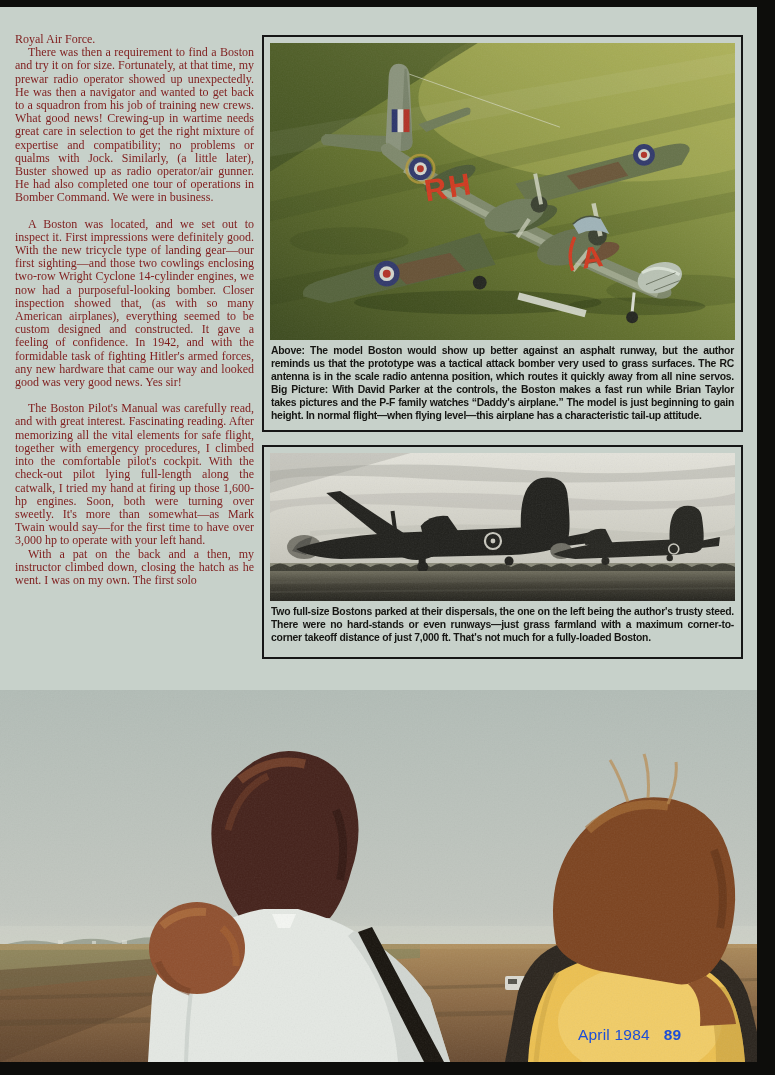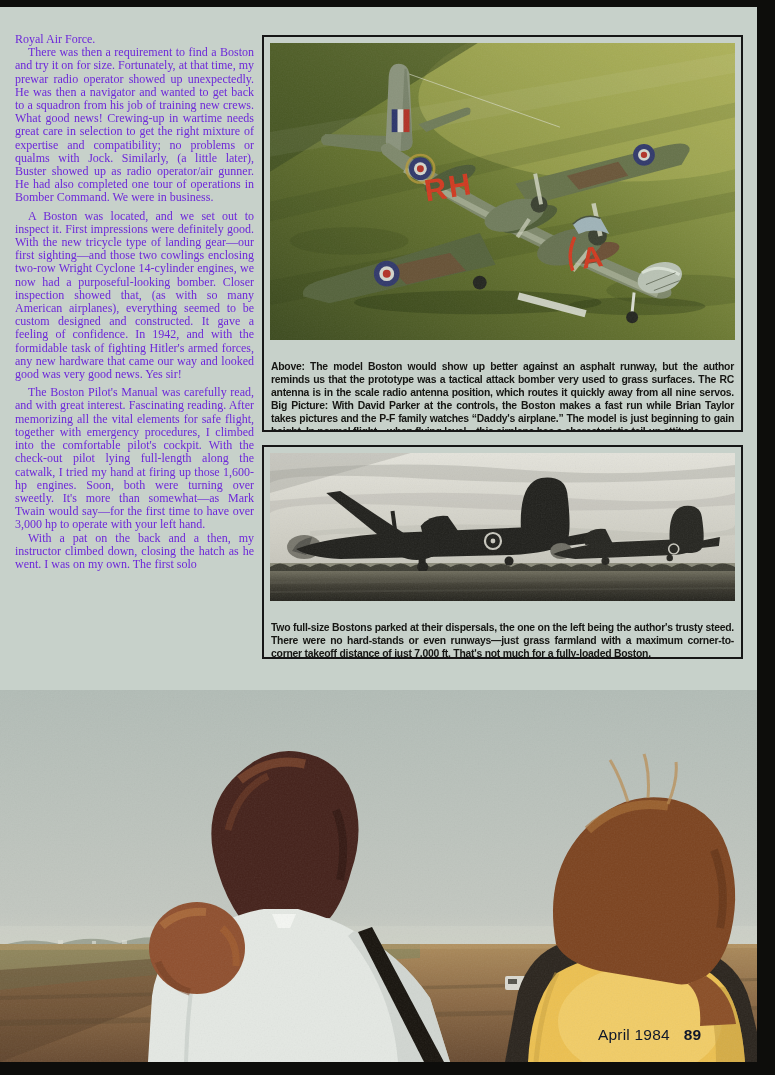--- a/index.html
+++ b/index.html
@@ -10,52 +10,52 @@
   }
   .page{
     position:absolute;left:0;top:7px;width:757px;height:1055px;
     background:#c7d1ca;
     overflow:hidden;
   }
   
   .article{
     position:absolute;left:15px;top:26px;width:239px;
     font-family:"Liberation Serif",serif;
-    font-size:12px;line-height:13.2px;color:#6d28d9;
+    font-size:12px;line-height:13.2px;color:#7f1d1d;
     text-align:justify;
   }
   .article p{margin:0;}
   .article p.indent{text-indent:13px;}
-  .article p.gap{margin-top:5px;}
+  .article p.gap{margin-top:13px;}
   
   .pbox{
     position:absolute;left:262px;width:481px;
     border:2px solid #161616;padding:6px;box-sizing:border-box;
     overflow:hidden;background:#c7d1ca;
   }
   .pbox.one{top:28px;height:397px;}
   .pbox.two{top:438px;height:214px;}
   .photo-frame{width:100%;overflow:hidden;position:relative;background:#6c7842;}
   .photo-frame.h1{height:297px;}
   .photo-frame.h2{height:148px;background:#cfcec6;}
   .photo-frame svg{display:block;width:100%;height:100%;}
   .caption{
-    margin-top:20px;padding:0 1px;
+    margin-top:4px;padding:0 1px;
     font-weight:bold;font-size:10.4px;line-height:13px;
     letter-spacing:-0.25px;color:#161613;text-align:justify;
   }
   
   .photo3{
     position:absolute;left:0;top:683px;width:757px;height:372px;overflow:hidden;
     background:#b7c0ba;
   }
   .photo3 svg{display:block;width:100%;height:100%;}
   .footer{
-    position:absolute;left:598px;top:336px;
-    font-size:15.5px;color:#0f172a;letter-spacing:0.2px;white-space:nowrap;
+    position:absolute;left:578px;top:336px;
+    font-size:15.5px;color:#1d4ed8;letter-spacing:0.2px;white-space:nowrap;
   }
   .footer .issue{font-weight:400;}
   .footer .pnum{font-weight:700;margin-left:14px;}
 </style>
 </head>
 <body>
 
 <div class="page">
 
   <div class="article">

